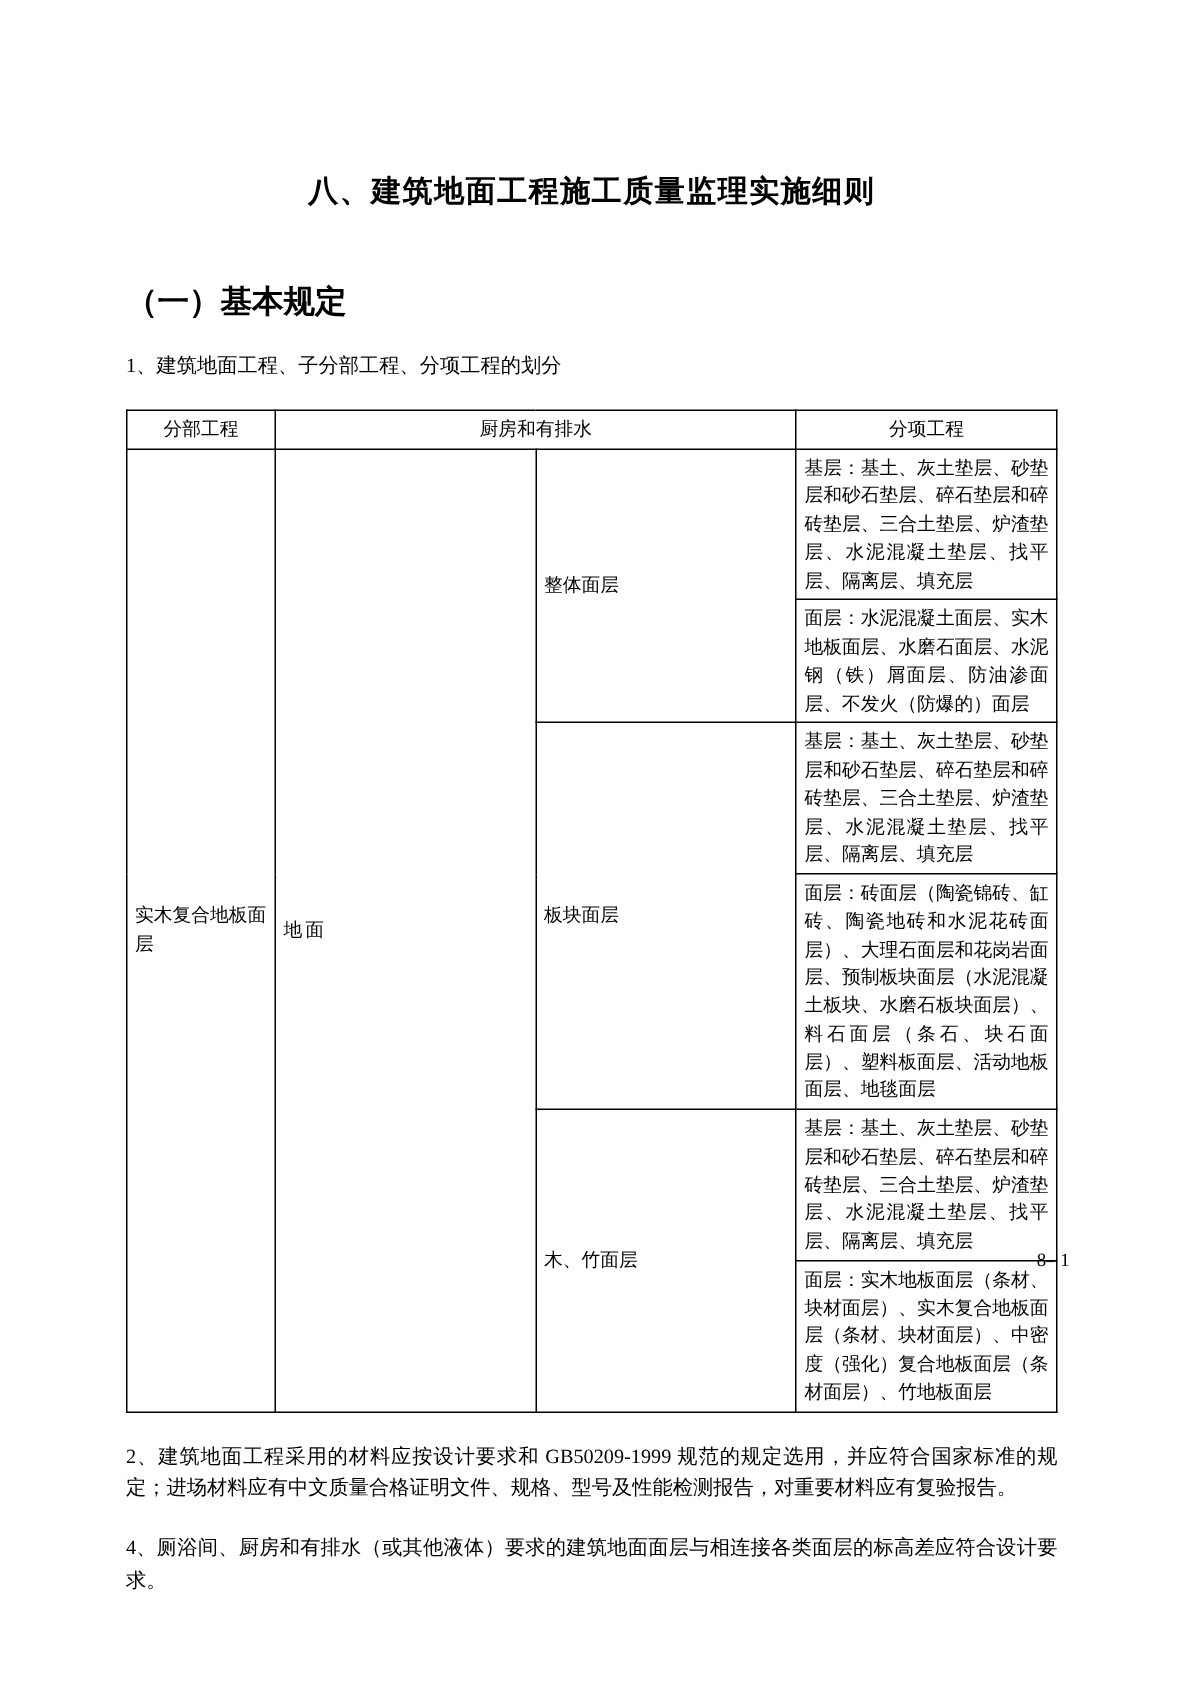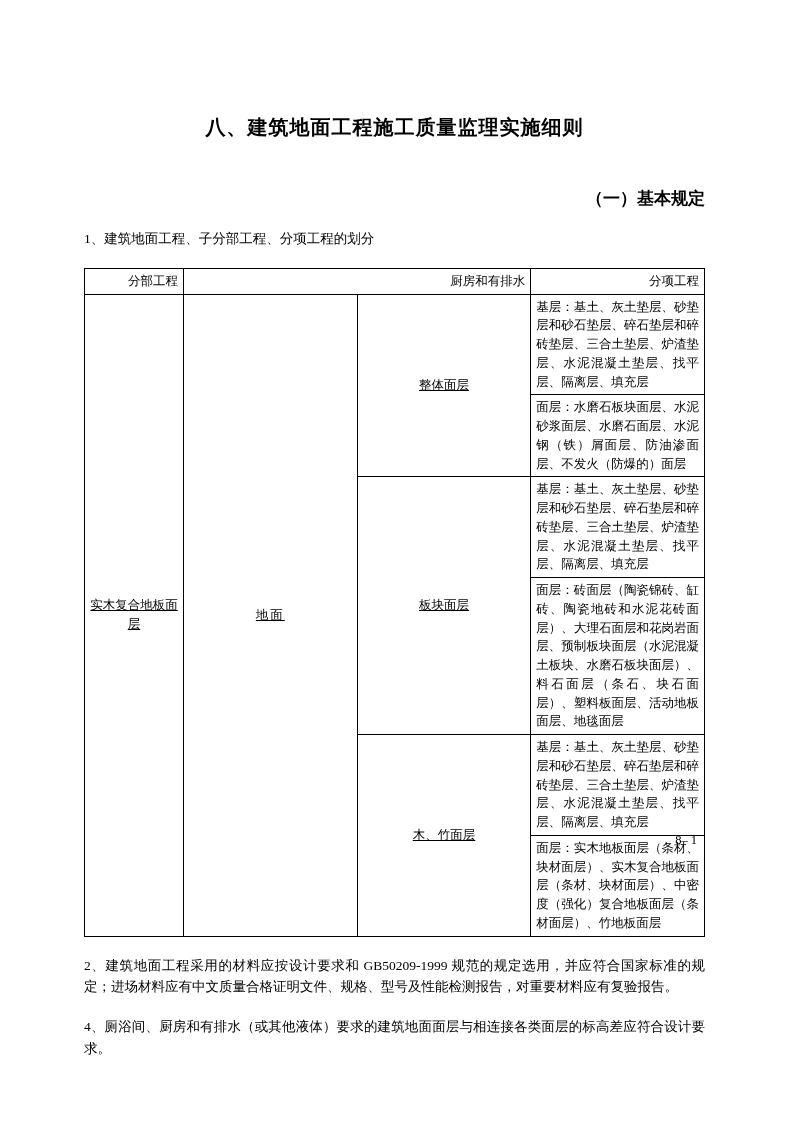--- a/index.html
+++ b/index.html
@@ -22,22 +22,22 @@
     padding: 96px 88px 60px 84px;
   }
   .doc-title {
     text-align: center;
     font-size: 20px;
     font-weight: bold;
     letter-spacing: 1px;
     margin: 18px 0 0 0;
   }
   .section-title {
-    text-align: right;
-    font-size: 17px;
+    text-align: left;
+    font-size: 21px;
     font-weight: bold;
     margin: 46px 0 12px 0;
   }
   .para {
     font-size: 13.5px;
     line-height: 1.62;
     margin: 18px 0;
     text-align: justify;
   }
   table.spec {
@@ -48,39 +48,38 @@
   }
   table.spec td, table.spec th {
     border: 1px solid #000000;
     font-size: 12.5px;
     line-height: 1.5;
     padding: 3px 5px;
     vertical-align: middle;
     font-weight: normal;
   }
   table.spec th {
-    text-align: right;
+    text-align: center;
   }
   td.ctr {
-    text-align: center;
-    text-decoration: underline;
+    text-align: left;
   }
   td.cell-text {
     text-align: justify;
     margin-top: 19px;
   }
   .col-a { width: 88px; }
   .col-b { width: 40px; }
   .col-c { width: 92px; }
   .vert {
     letter-spacing: 2px;
   }
   .footer {
     position: absolute;
-    right: 96px;
+    right: 80px;
     bottom: 44px;
     font-size: 12.5px;
   }
 </style>
 </head>
 <body>
 
 <div class="page">
 
   <h1 class="doc-title">八、建筑地面工程施工质量监理实施细则</h1>
@@ -97,21 +96,21 @@
       <th>分项工程</th>
     </tr>
 
     <tr>
       <td class="col-a ctr" rowspan="6">实木复合地板面层</td>
       <td class="col-b ctr vert" rowspan="6">地面</td>
       <td class="col-c ctr" rowspan="2">整体面层</td>
       <td class="cell-text">基层：基土、灰土垫层、砂垫层和砂石垫层、碎石垫层和碎砖垫层、三合土垫层、炉渣垫层、水泥混凝土垫层、找平层、隔离层、填充层</td>
     </tr>
     <tr>
-      <td class="cell-text">面层：水磨石板块面层、水泥砂浆面层、水磨石面层、水泥钢（铁）屑面层、防油渗面层、不发火（防爆的）面层</td>
+      <td class="cell-text">面层：水泥混凝土面层、实木地板面层、水磨石面层、水泥钢（铁）屑面层、防油渗面层、不发火（防爆的）面层</td>
     </tr>
 
     <tr>
       <td class="col-c ctr" rowspan="2">板块面层</td>
       <td class="cell-text">基层：基土、灰土垫层、砂垫层和砂石垫层、碎石垫层和碎砖垫层、三合土垫层、炉渣垫层、水泥混凝土垫层、找平层、隔离层、填充层</td>
     </tr>
     <tr>
       <td class="cell-text">面层：砖面层（陶瓷锦砖、缸砖、陶瓷地砖和水泥花砖面层）、大理石面层和花岗岩面层、预制板块面层（水泥混凝土板块、水磨石板块面层）、料石面层（条石、块石面层）、塑料板面层、活动地板面层、地毯面层</td>
     </tr>
 

